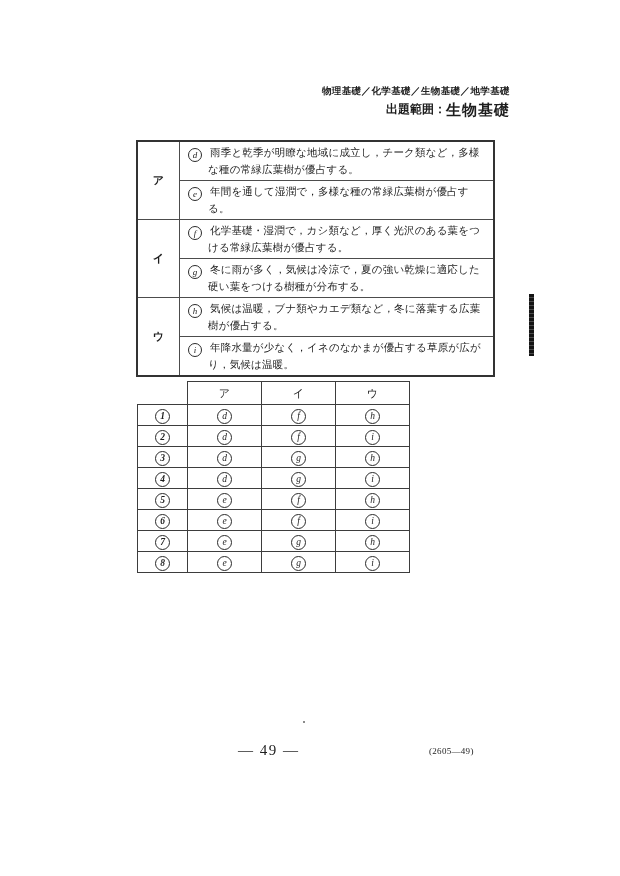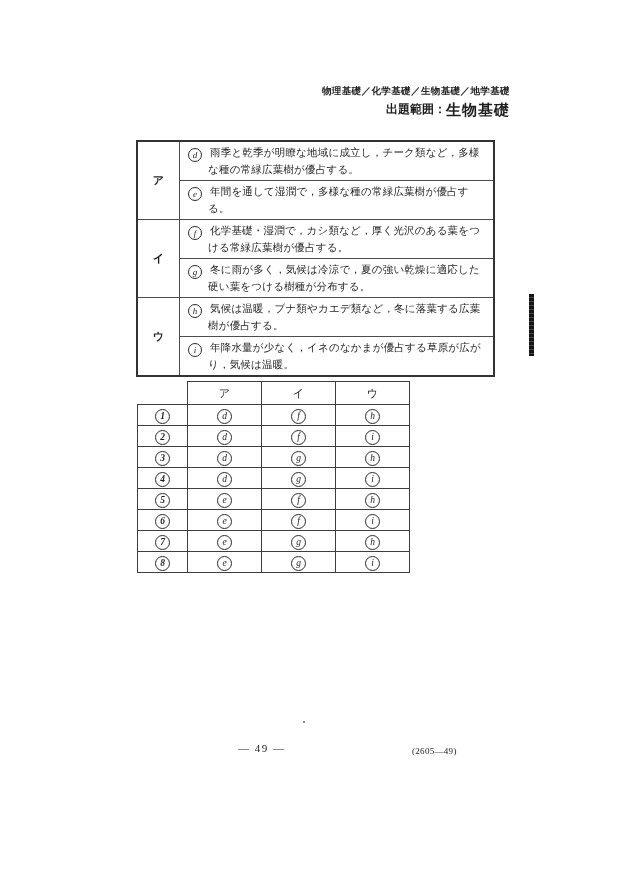--- a/index.html
+++ b/index.html
@@ -84,24 +84,24 @@
   
   .spine {
     position:absolute; left:529px; top:294px; width:5px; height:62px;
     background:repeating-linear-gradient(180deg,#141414 0 3px,#4a4a4a 3px 4px);
   }
   .speck { position:absolute; left:303px; top:721px; width:2px; height:2px; background:#8b8b8b; }
 
   
   .footer-page {
     position:absolute; left:238px; top:742px;
-    font-size:11px; letter-spacing:1.5px; color:#1d1d1d;
+    font-size:15px; letter-spacing:1.5px; color:#1d1d1d;
   }
   .footer-code {
-    position:absolute; left:412px; top:746px;
+    position:absolute; left:429px; top:746px;
     font-size:9px; letter-spacing:0.3px; color:#1d1d1d;
   }
 </style>
 </head>
 <body>
 
 <div class="page">
 
   <div class="header">
     <div class="subjects">物理基礎／化学基礎／生物基礎／地学基礎</div>

